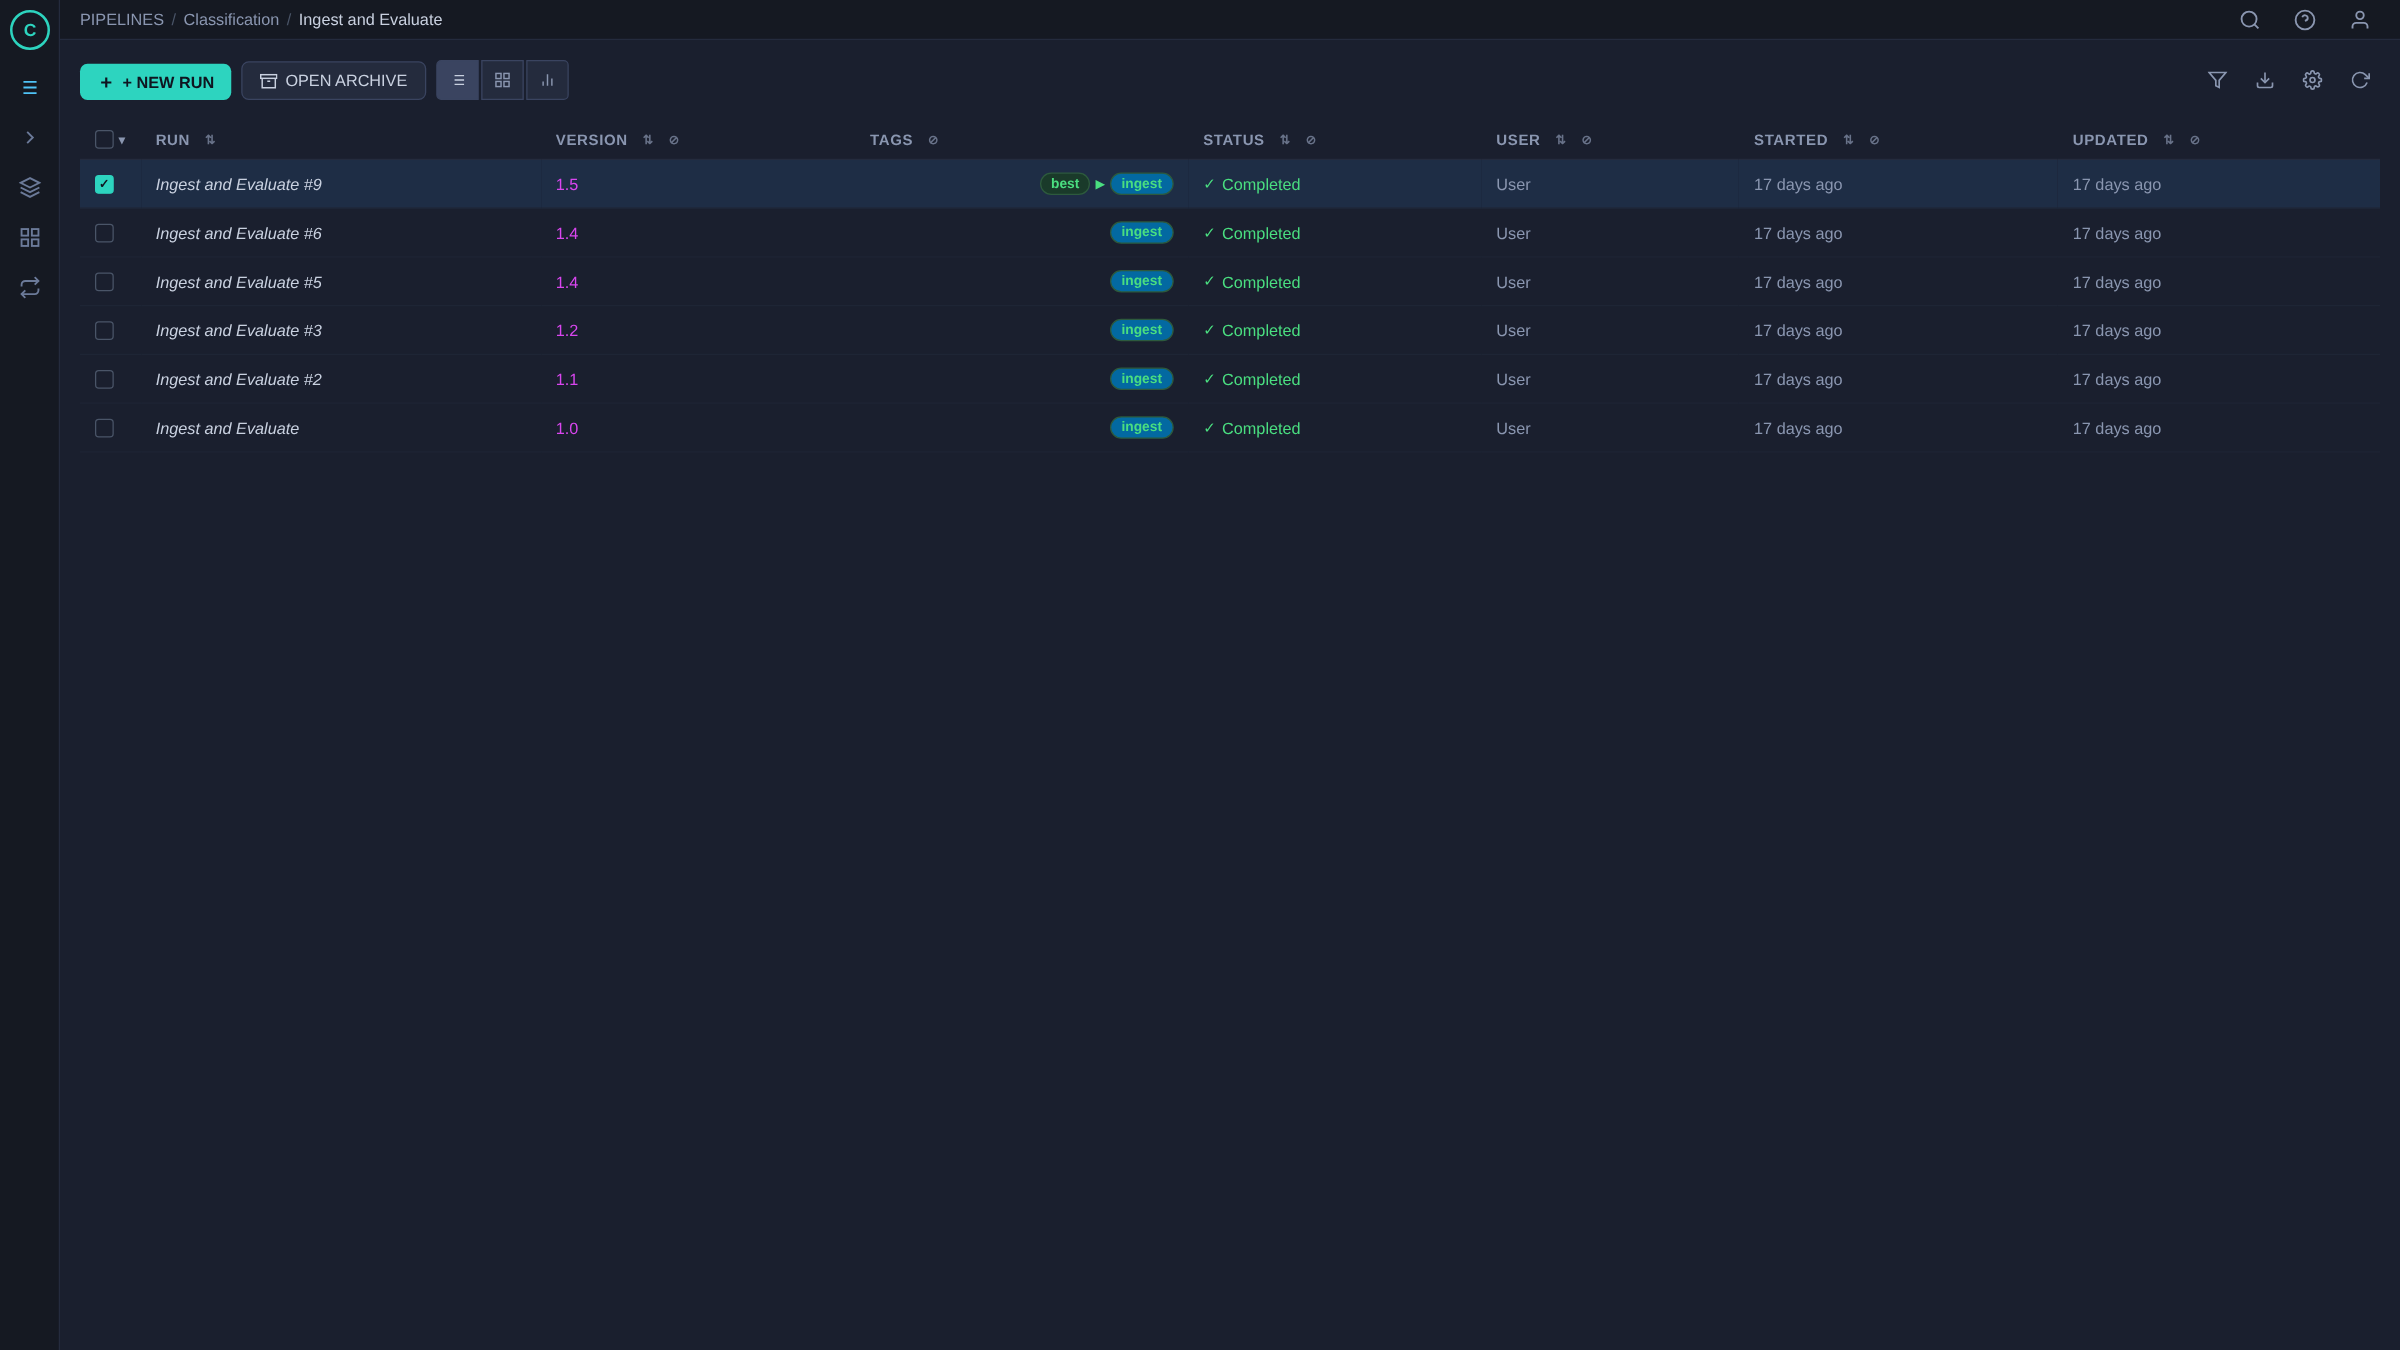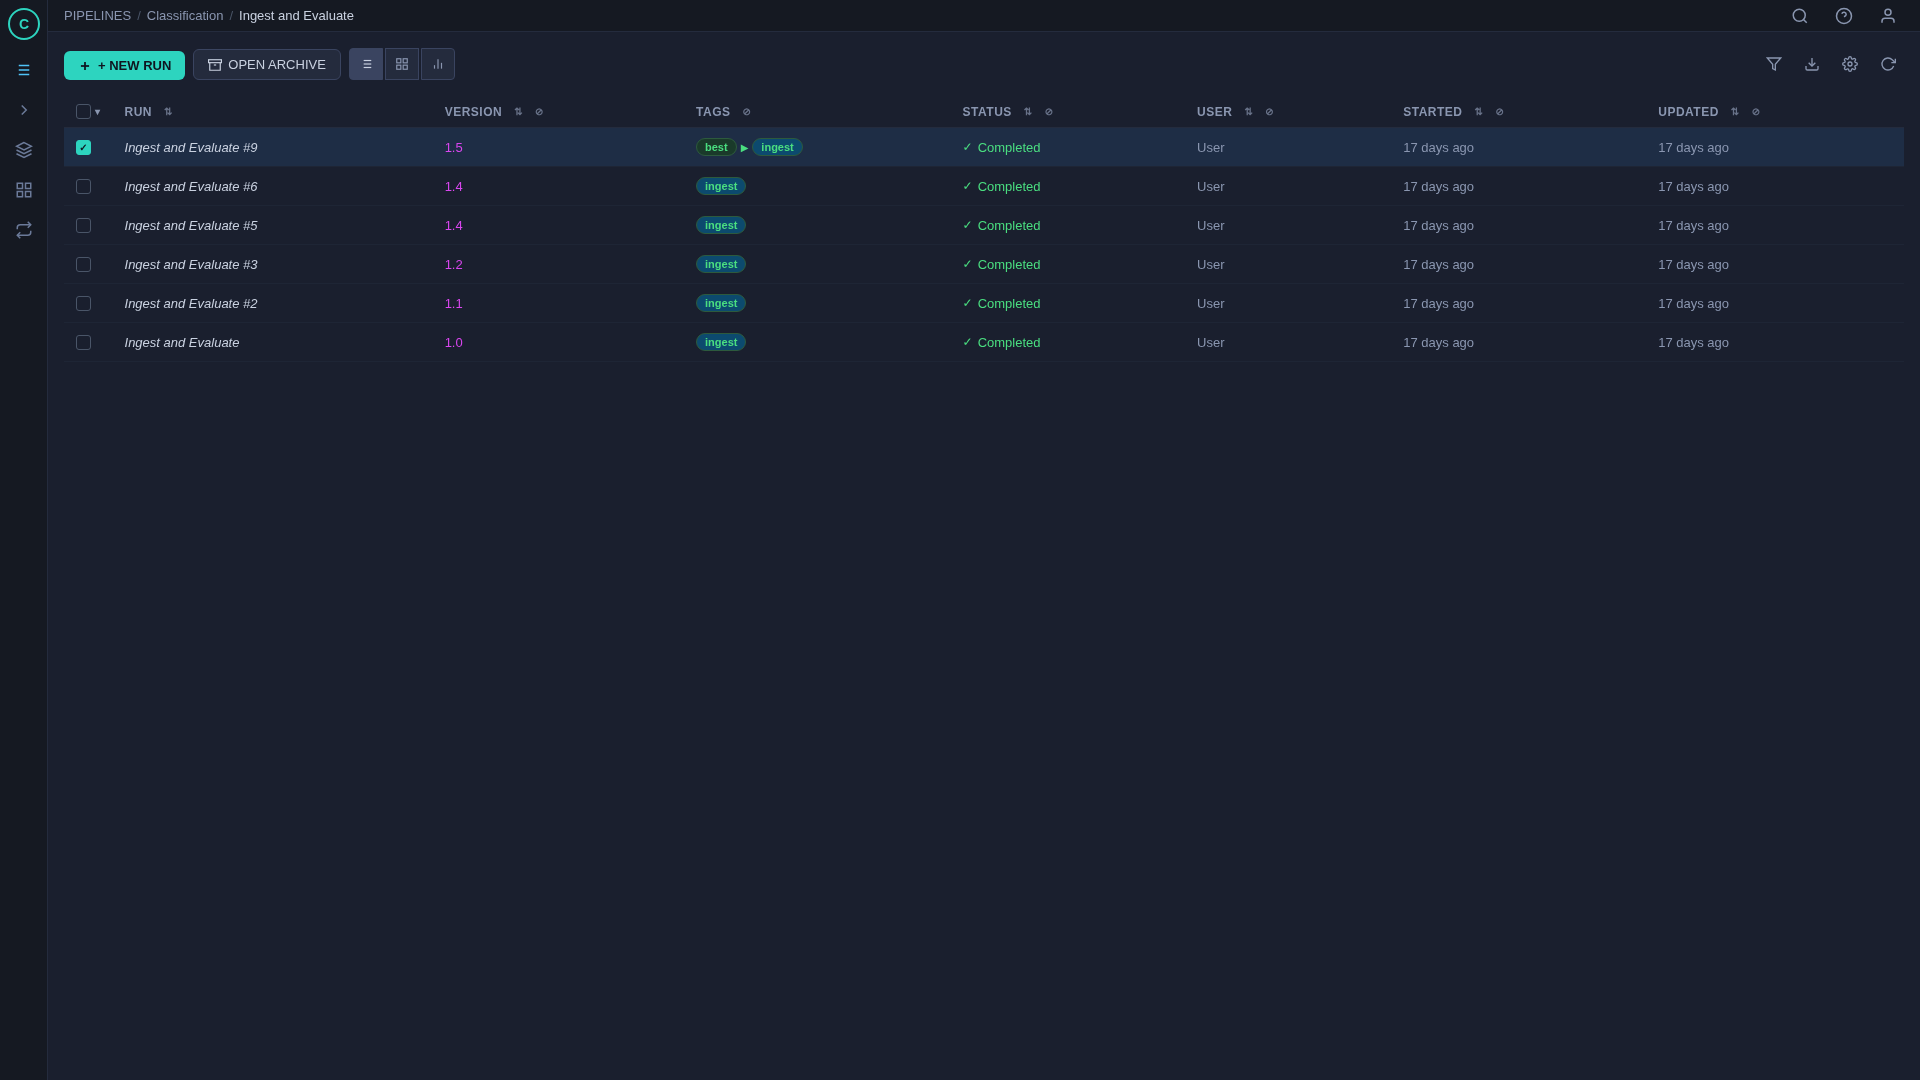--- a/index.html
+++ b/index.html
@@ -225,36 +225,37 @@
       color: #c9d1e0;
       font-weight: 500;
     }
 
     .version-cell { color: #d946ef; }
 
     .tags-cell {
       display: flex;
       align-items: center;
       gap: 4px;
+      justify-content: flex-end;
     }
     .tag {
       display: inline-flex;
       align-items: center;
       padding: 2px 8px;
       border-radius: 10px;
       font-size: 11px;
       font-weight: 600;
     }
     .tag-best {
       background: #1a3a2a;
       color: #4ade80;
       border: 1px solid #2d5a3d;
     }
     .tag-ingest {
-      background: #0c4a6e;
+      background: #0369a1;
       color: #4ade80;
       border: 1px solid #2d5a3d;
     }
     .tag-arrow {
       color: #4ade80;
       font-size: 10px;
     }
 
     .status-cell {
       display: flex;

